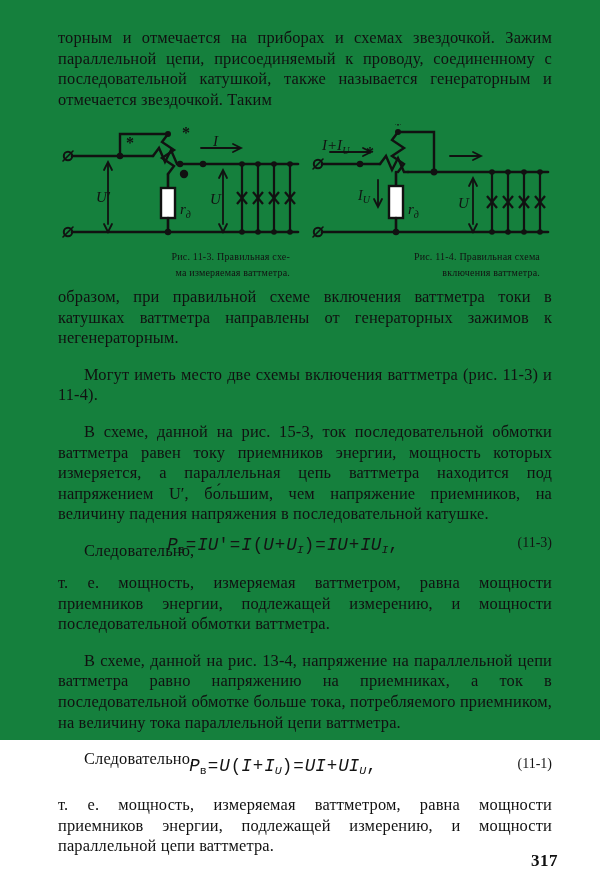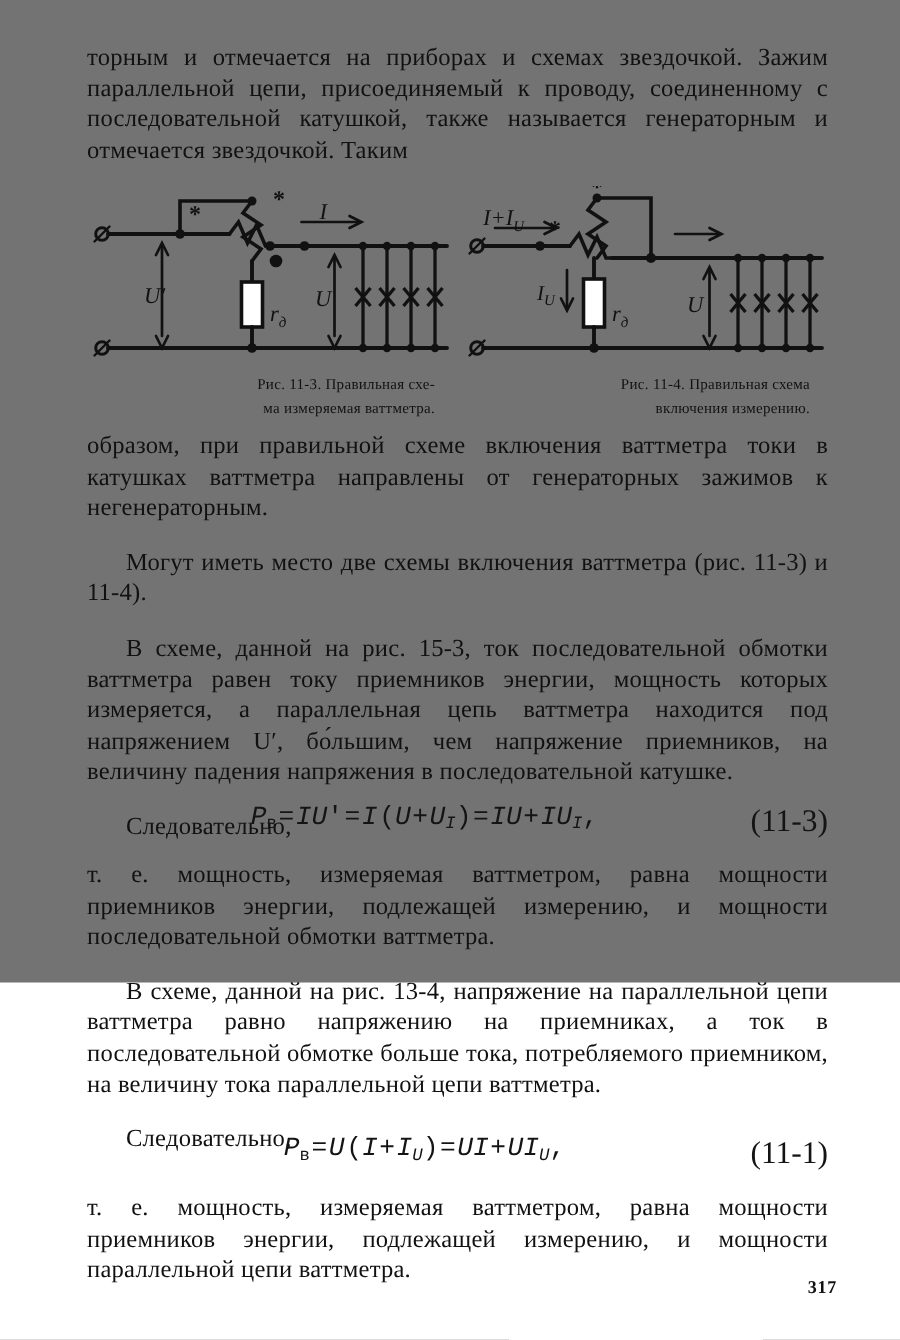--- a/index.html
+++ b/index.html
@@ -12,22 +12,22 @@
     height: 893px;
     position: relative;
     font-family: "Liberation Serif", "DejaVu Serif", serif;
     color: #141414;
     overflow: hidden;
   }
   .page {
     position: absolute;
     left: 0; top: 0;
     width: 600px;
-    height: 655px;
-    background: #737373;
+    height: 740px;
+    background: #15803d;
   }
   .textcol {
     position: absolute;
     left: 58px;
     width: 494px;
   }
   p.para {
     margin: 0;
     font-size: 16.4px;
     line-height: 20.6px;
@@ -83,34 +83,34 @@
     position: absolute;
     left: 60px;
     width: 330px;
     text-align: center;
     font-family: Liberation Mono, monospace;
     white-space: nowrap;
   }
   .formula-num {
     position: absolute;
     right: 0;
-    font-size: 21px;
+    font-size: 14px;
   }
   i.v { font-style: italic; }
   .sub {
     font-size: 0.66em;
     vertical-align: -0.28em;
   }
   .op { padding: 0 1px; }
 
   .pagenum {
     position: absolute;
     right: 42px;
     top: 851px;
-    font-size: 12px;
+    font-size: 17px;
     font-weight: bold;
     letter-spacing: 0.5px;
     color: #111;
   }
   .lbl { font-family: "Liberation Serif","DejaVu Serif",serif; font-style: italic; }
 </style>
 </head>
 <body>
 
 <div class="page">
@@ -277,21 +277,21 @@
     </div>
   </div>
 
   <div class="captions">
     <div class="cap cap-left">
       <span>Рис. 11-3. Правильная схе-</span><br>
       <span>ма измеряемая ваттметра.</span>
     </div>
     <div class="cap cap-right">
       <span>Рис. 11-4. Правильная схема</span><br>
-      <span>включения измерению.</span>
+      <span>включения ваттметра.</span>
     </div>
   </div>
 
   <div class="textcol" style="top:287px;">
     <p class="para noind">образом, при правильной схеме включения ваттметра токи в катушках ваттметра направлены от генераторных зажимов к негенераторным.</p>
     <p class="para indent">Могут иметь место две схемы включения ваттметра (рис. 11-3) и 11-4).</p>
     <p class="para indent">В схеме, данной на рис. 15-3, ток последовательной обмотки ваттметра равен току приемников энергии, мощность которых измеряется, а параллельная цепь ваттметра находится под напряжением U′, бо́льшим, чем напряжение приемников, на величину падения напряжения в последовательной катушке.</p>
     <p class="para indent">Следовательно,</p>
   </div>
 

